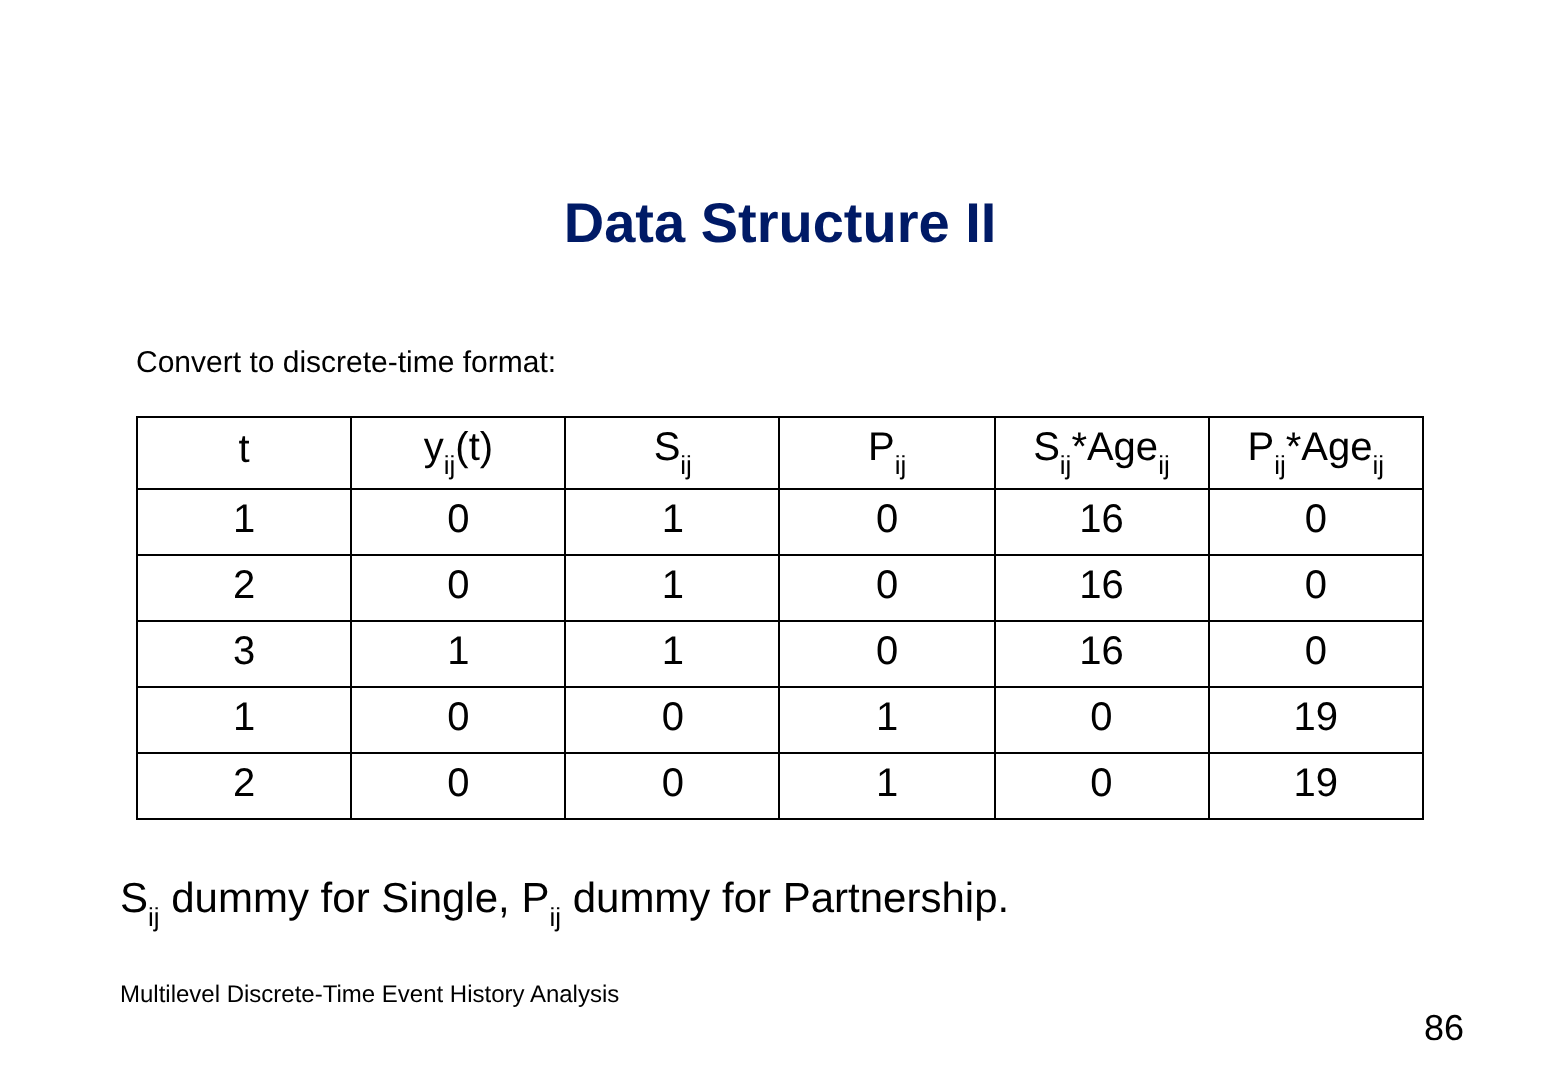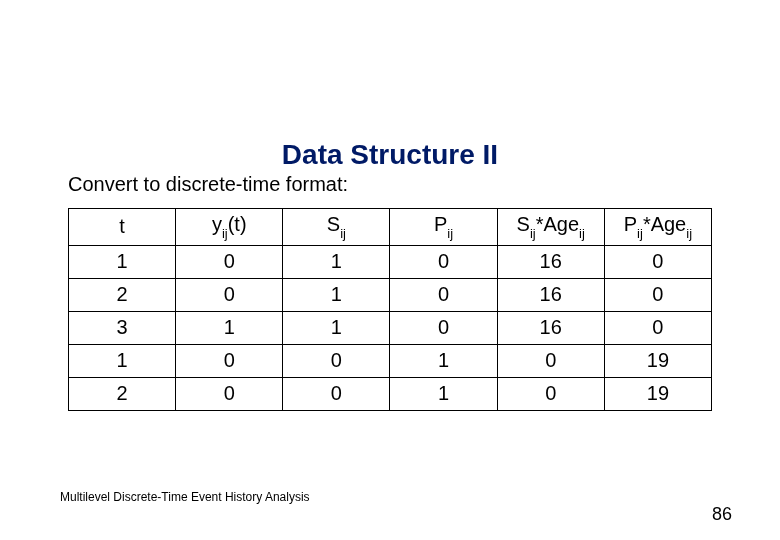--- a/index.html
+++ b/index.html
@@ -20,27 +20,26 @@
   }
   .title {
     position: absolute;
     top: 96px;
     left: 0;
     width: 780px;
     text-align: center;
     font-size: 28px;
     font-weight: bold;
     color: #001a66;
-    margin-top: 43px;
   }
   .subtitle {
     position: absolute;
     top: 173px;
     left: 68px;
-    font-size: 20px;
+    font-size: 15px;
   }
   .table-wrap {
     position: absolute;
     top: 208px;
     left: 68px;
     width: 644px;
   }
   table {
     border-collapse: collapse;
     width: 100%;
@@ -150,17 +149,20 @@
           <td>0</td>
           <td>0</td>
           <td>1</td>
           <td>0</td>
           <td>19</td>
         </tr>
       </tbody>
     </table>
   </div>
 
+  <div class="note">
+    <span>S</span><span class="sub">ij</span><span> dummy for Single, </span><span>P</span><span class="sub">ij</span><span> dummy for Partnership.</span>
+  </div>
 
   <div class="footer-left">Multilevel Discrete-Time Event History Analysis</div>
   <div class="footer-right">86</div>
 
 </div>
 
 </body></html>

